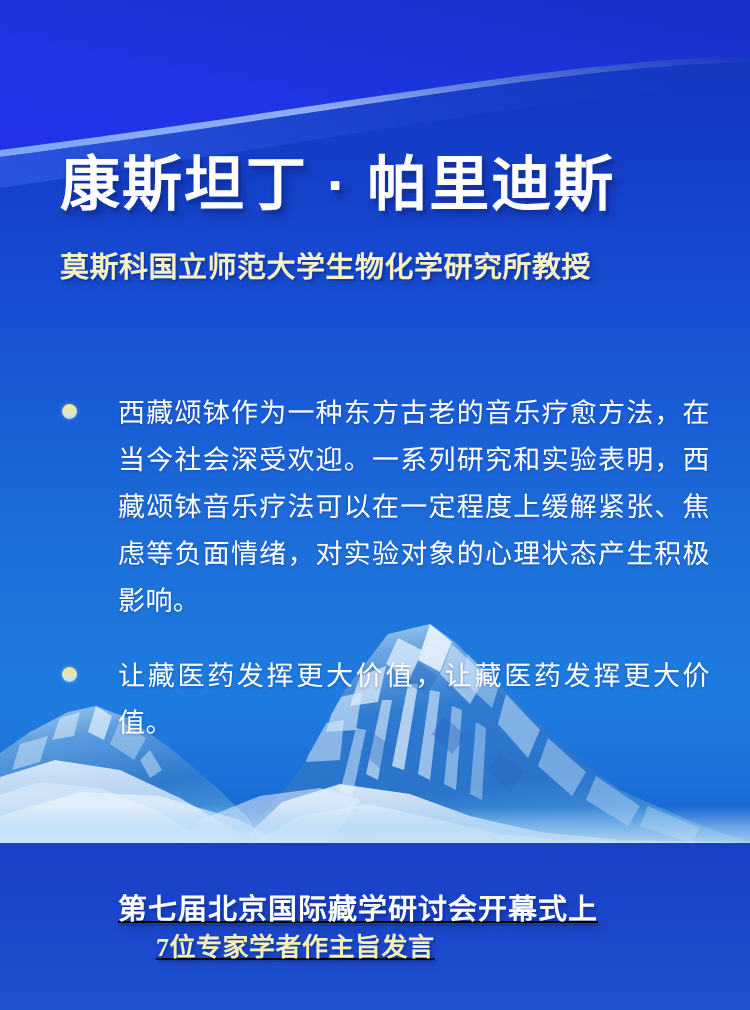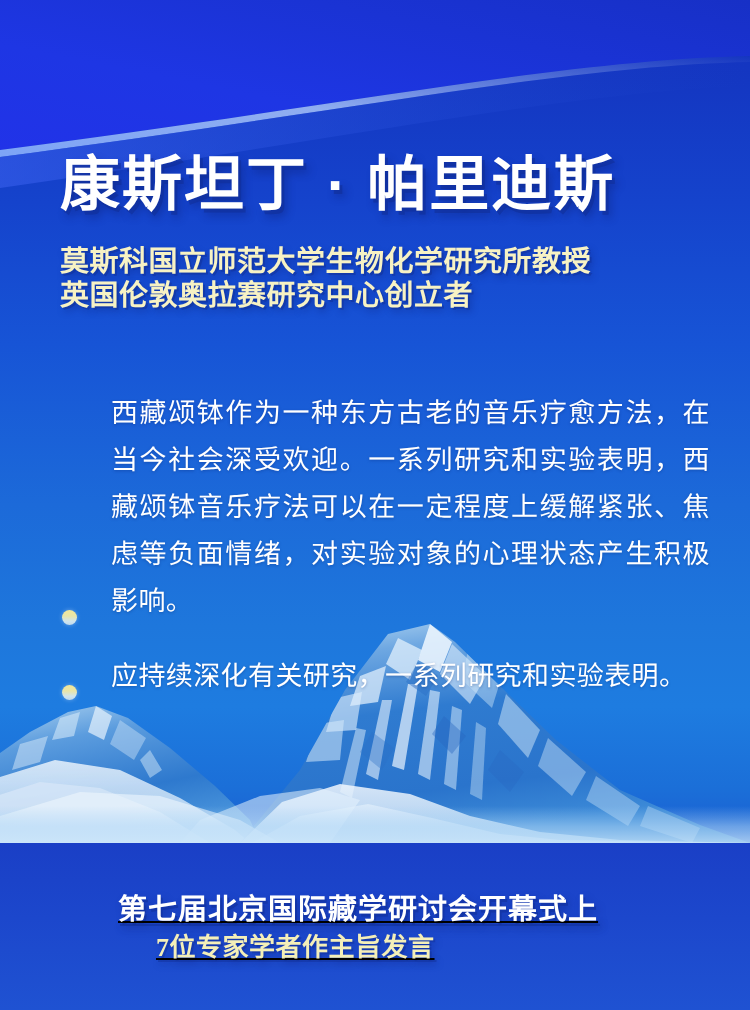--- a/index.html
+++ b/index.html
@@ -46,30 +46,30 @@
   
   .content{position:absolute;left:0;top:0;width:684px;height:1010px;padding-left:32px;}
 
   .title{
     position:absolute;left:60px;top:150px;
     font-size:60px;line-height:70px;font-weight:bold;
     color:#FFFFFF;letter-spacing:2px;white-space:nowrap;
     text-shadow:3px 4px 0px rgba(16,46,150,.55), 5px 7px 9px rgba(10,30,120,.45);
   }
 
-  .subtitle-block{position:absolute;left:60px;top:244px;}
+  .subtitle-block{position:absolute;left:60px;top:250px;}
   .subtitle-line{
     font-family:"Liberation Serif","DejaVu Serif",serif;
     font-size:29px;line-height:34px;font-weight:bold;
     color:#F7F2C4;letter-spacing:.5px;white-space:nowrap;
     text-shadow:2px 2px 0px rgba(18,48,150,.50), 3px 4px 7px rgba(10,30,120,.40);
   }
 
   .bullets{position:absolute;left:62px;top:390px;width:648px;}
-  .bullet-row{position:relative;display:flex;align-items:flex-end;margin-bottom:28px;}
+  .bullet-row{position:relative;display:flex;align-items:flex-start;margin-bottom:28px;gap:7px;}
   .bullet-dot{
     flex:0 0 auto;width:15px;height:15px;border-radius:50%;
     margin:14px 34px 0 0;
     background:linear-gradient(180deg,#F2E79A 0%,#E9E5A8 40%,#CFE4EE 75%,#BFD9EC 100%);
     box-shadow:0 0 4px rgba(255,255,255,.35);
   }
   .bullet-text{
     flex:1 1 auto;
     font-size:27px;line-height:47px;color:#FFFFFF;
     letter-spacing:.4px;text-align:justify;
@@ -210,33 +210,32 @@
   </div>
 
   <div class="footer-band"></div>
 
   <div class="content">
 
     <div class="title">康斯坦丁 · 帕里迪斯</div>
 
     <div class="subtitle-block">
       <div class="subtitle-line">莫斯科国立师范大学生物化学研究所教授</div>
-      <div class="subtitle-line">英国伦敦奥拉赛研究中心创立者</div>
     </div>
 
     <div class="bullets">
 
       <div class="bullet-row">
         <span class="bullet-dot"></span>
         <span class="bullet-text">西藏颂钵作为一种东方古老的音乐疗愈方法，在当今社会深受欢迎。一系列研究和实验表明，西藏颂钵音乐疗法可以在一定程度上缓解紧张、焦虑等负面情绪，对实验对象的心理状态产生积极影响。</span>
       </div>
 
       <div class="bullet-row">
         <span class="bullet-dot"></span>
-        <span class="bullet-text">应持续深化有关研究，一系列研究和实验表明。</span>
+        <span class="bullet-text">让藏医药发挥更大价值，让藏医药发挥更大价值。</span>
       </div>
 
     </div>
 
     <div class="footer-text">
       <div class="footer-line-1">第七届北京国际藏学研讨会开幕式上</div>
       <div class="footer-line-2">7位专家学者作主旨发言</div>
     </div>
 
   </div>

